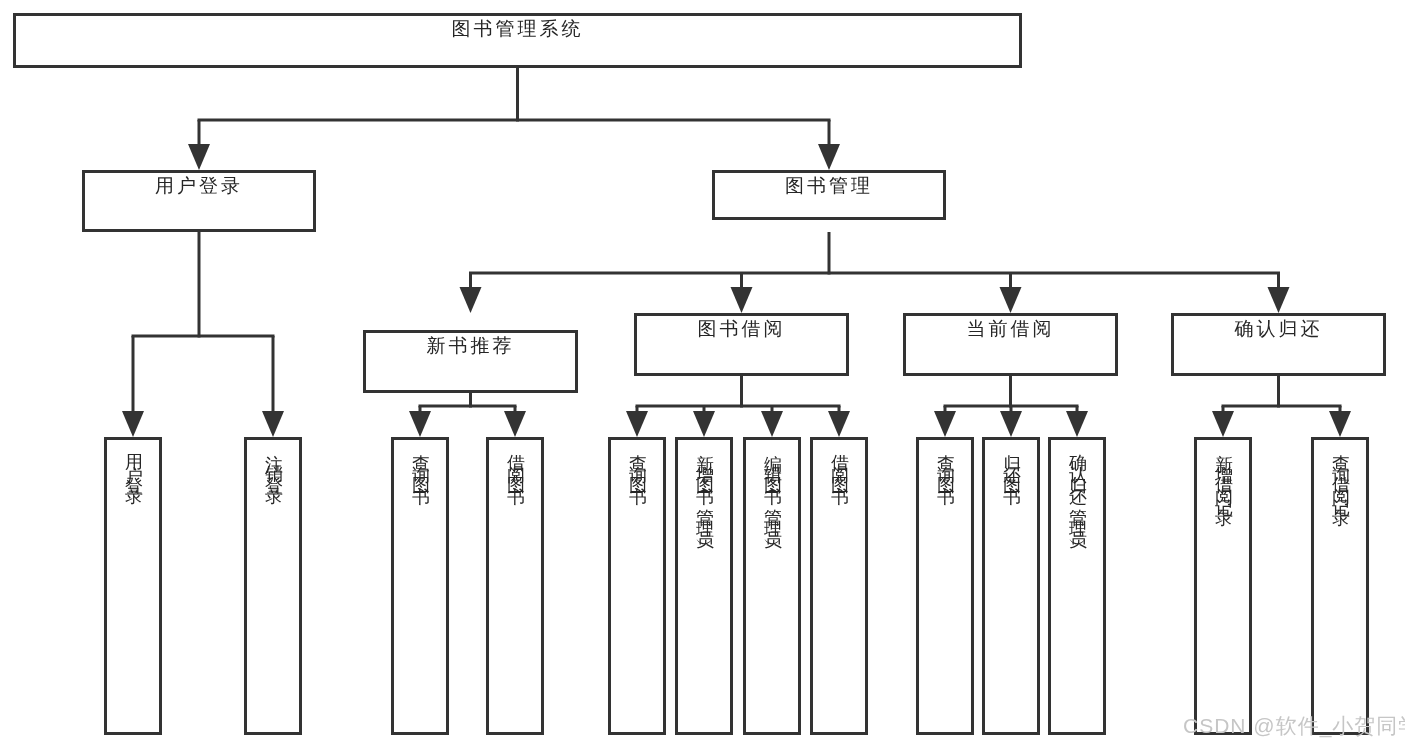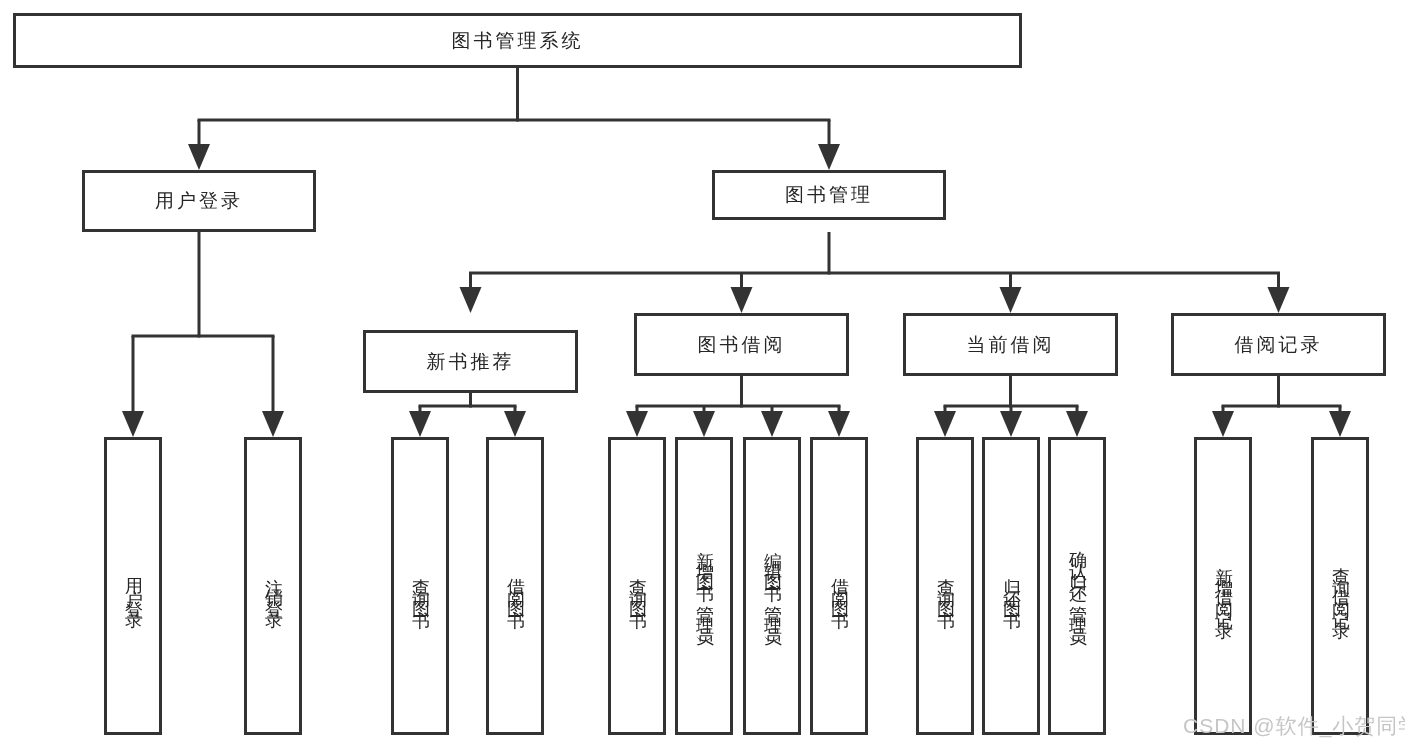--- a/index.html
+++ b/index.html
@@ -20,21 +20,21 @@
     left: 0;
     top: 0;
     z-index: 0;
   }
   .box {
     position: absolute;
     box-sizing: border-box;
     background: #ffffff;
     border: 3px solid #333333;
     display: flex;
-    align-items: center;
+    align-items: flex-start;
     justify-content: center;
     z-index: 1;
   }
   .h-label {
     font-size: 19px;
     letter-spacing: 3px;
     color: #262626;
     white-space: nowrap;
   }
   .leaf .v-label {
@@ -130,21 +130,21 @@
   <div class="box" style="left:363px;top:330px;width:215px;height:63px">
     <span class="h-label">新书推荐</span>
   </div>
   <div class="box" style="left:634px;top:313px;width:215px;height:63px">
     <span class="h-label">图书借阅</span>
   </div>
   <div class="box" style="left:903px;top:313px;width:215px;height:63px">
     <span class="h-label">当前借阅</span>
   </div>
   <div class="box" style="left:1171px;top:313px;width:215px;height:63px">
-    <span class="h-label">借阅记录</span>
+    <span class="h-label">确认归还</span>
   </div>
 
   <div class="box leaf" style="left:104px;top:437px;width:58px;height:298px">
     <span class="v-label">用户登录</span>
   </div>
   <div class="box leaf" style="left:244px;top:437px;width:58px;height:298px">
     <span class="v-label">注销登录</span>
   </div>
 
   <div class="box leaf" style="left:391px;top:437px;width:58px;height:298px">

